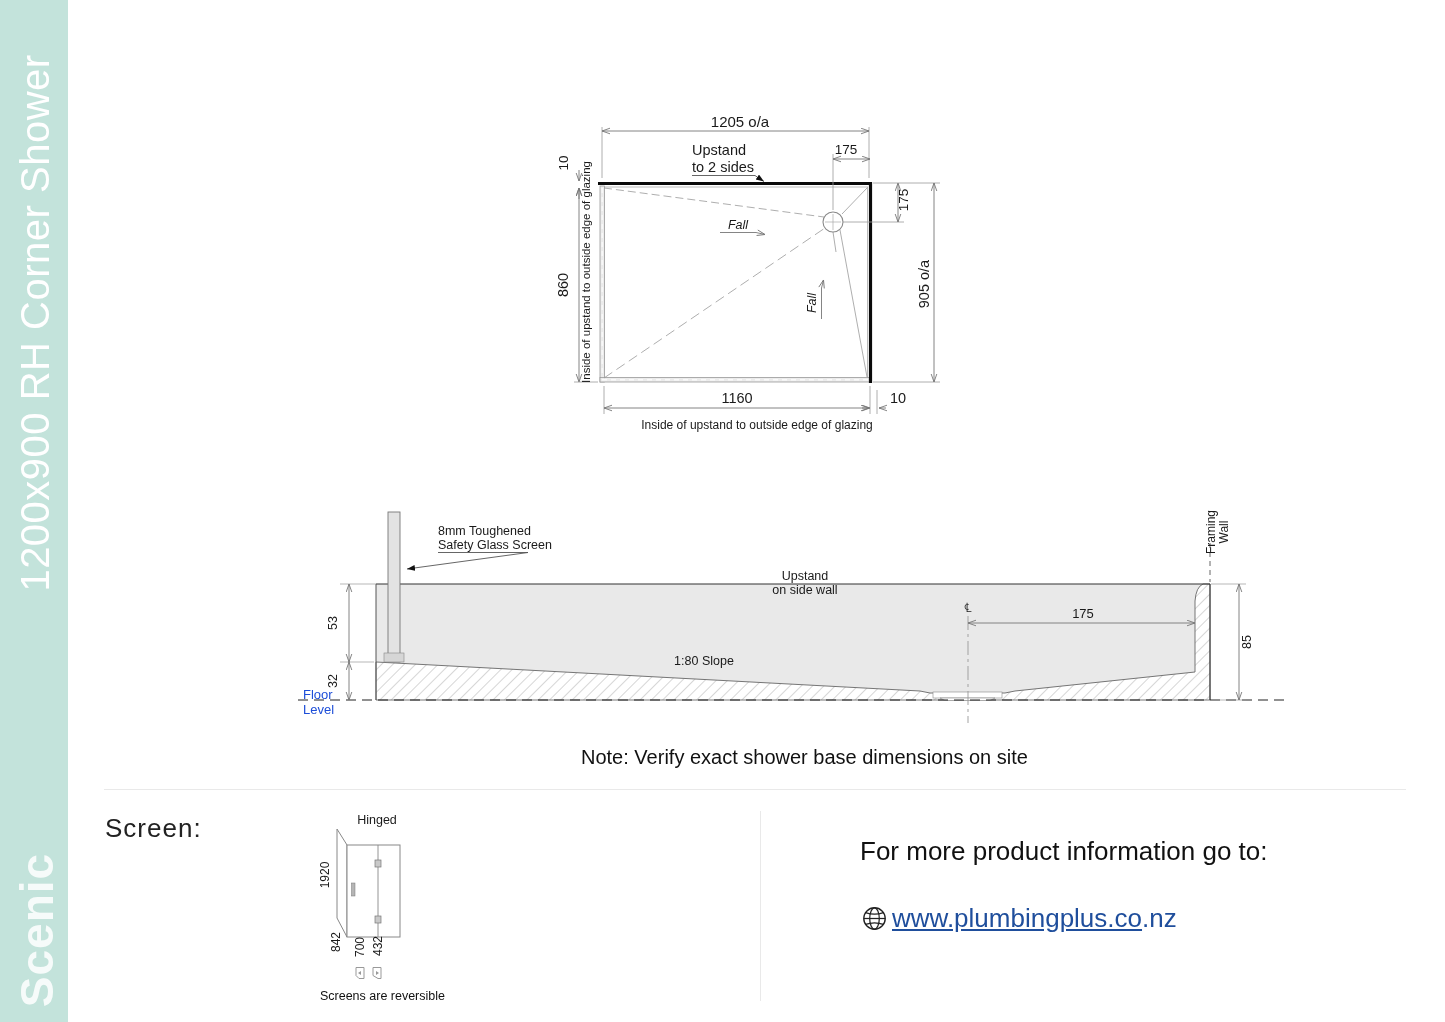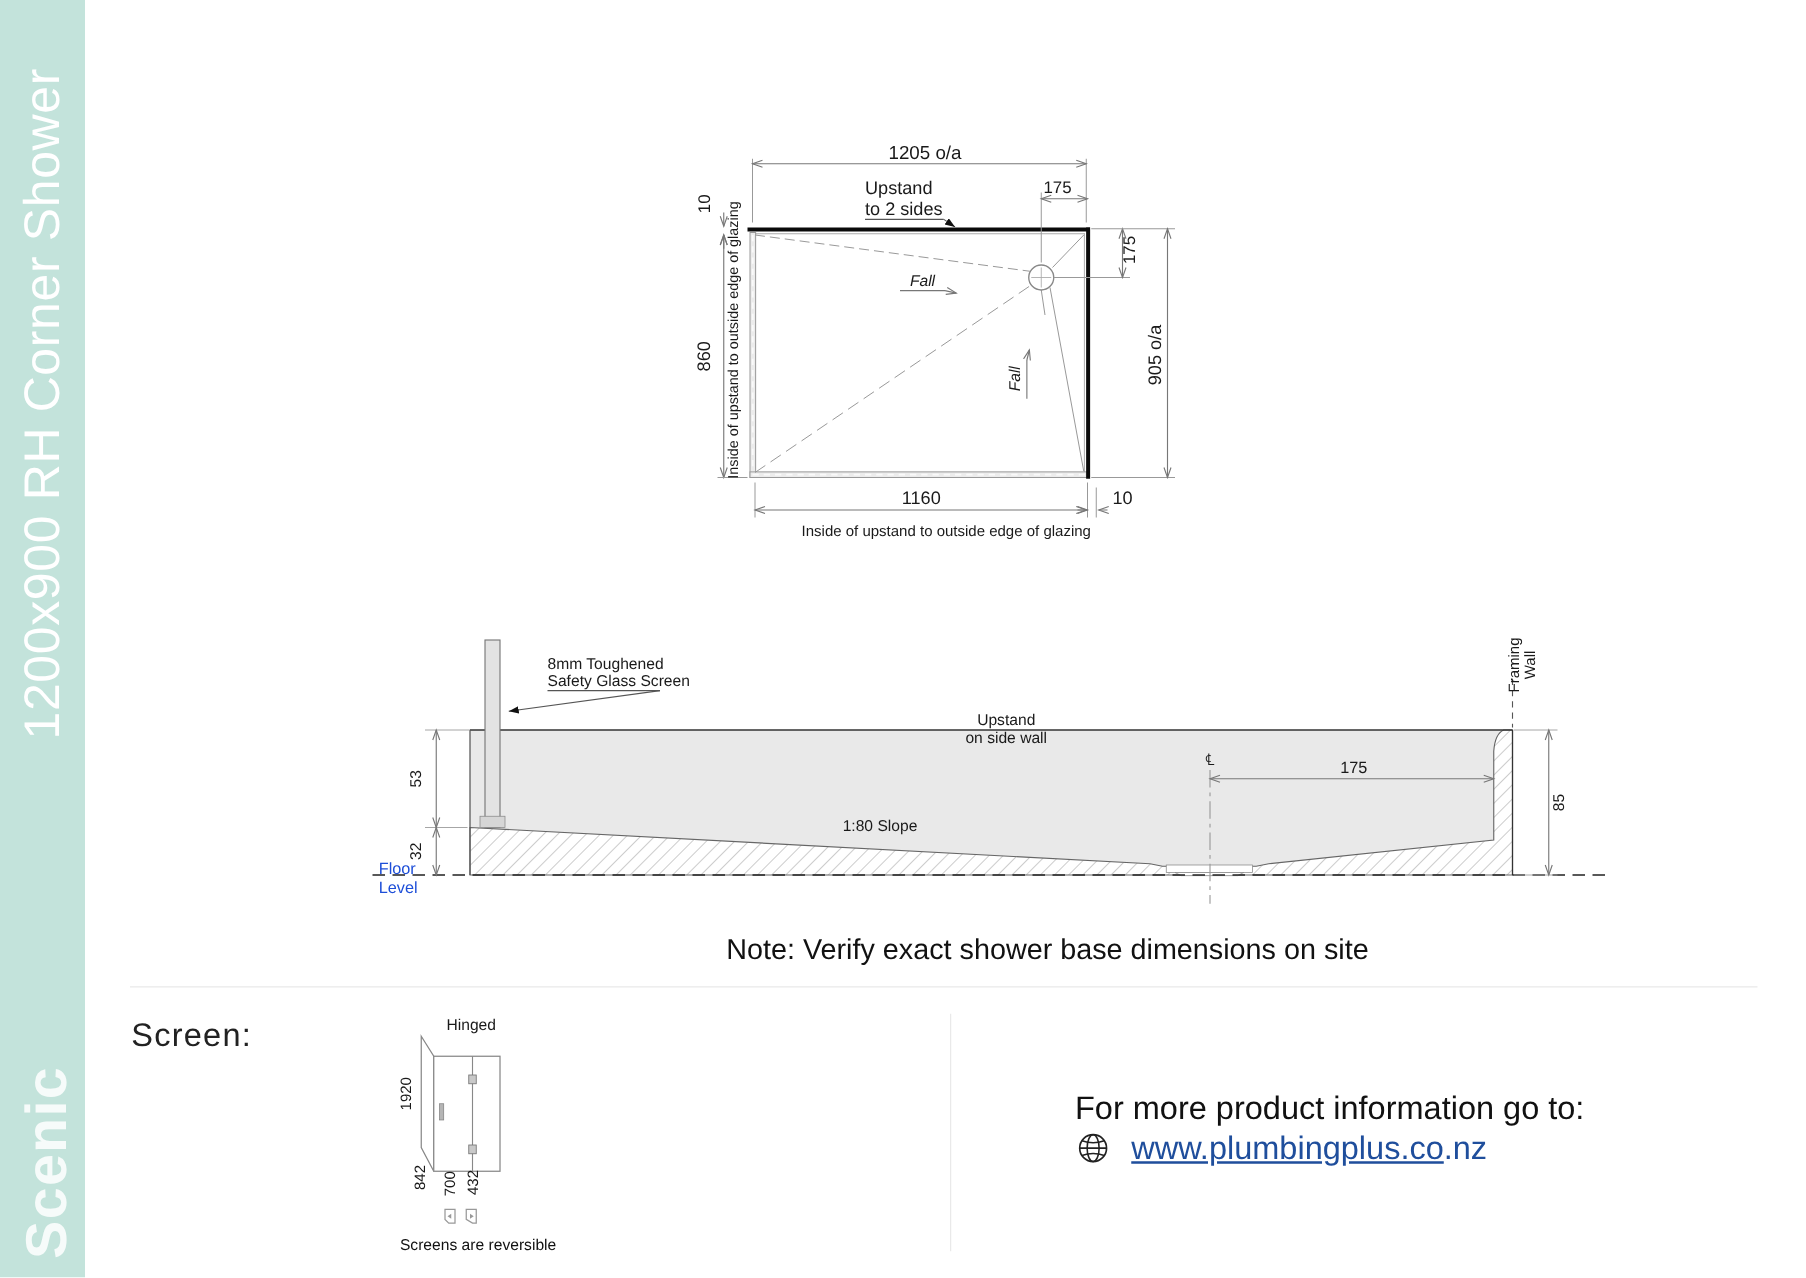--- a/index.html
+++ b/index.html
@@ -11,26 +11,26 @@
   .sidebar-title{position:absolute;left:35px;top:323px;transform:translate(-50%,-50%) rotate(-90deg);
         white-space:nowrap;font-size:40px;font-weight:400;letter-spacing:0.5px;color:#ffffff;}
   .brand-logo{position:absolute;left:37px;top:930px;transform:translate(-50%,-50%) rotate(-90deg);
         white-space:nowrap;font-size:46px;font-weight:800;letter-spacing:1px;color:rgba(255,255,255,0.85);}
 
   
   .abs{position:absolute;}
   svg text{font-family:"Liberation Sans",sans-serif;fill:#1a1a1a;}
 
   
-  .note{left:581px;top:746px;font-size:23px;color:#111;}
+  .note{left:581px;top:746px;font-size:20px;color:#111;}
   .screen-heading{left:105px;top:813px;font-size:26px;letter-spacing:1px;color:#222;text-align:right;}
   .divider-h{left:104px;top:789px;width:1302px;height:1px;background:#e9e9e9;}
   .divider-v{left:760px;top:811px;width:1px;height:190px;background:#e9e9e9;}
-  .info-line1{left:860px;top:871px;font-size:26px;color:#111;}
-  .info-line2{left:862px;top:903px;font-size:26px;display:flex;align-items:center;gap:18px;}
+  .info-line1{left:860px;top:836px;font-size:26px;color:#111;}
+  .info-line2{left:862px;top:903px;font-size:26px;display:flex;align-items:center;gap:5px;}
   .weblink{color:#1f4e9c;text-decoration:none;cursor:pointer;}
   .weblink .u{text-decoration:underline;}
   .floor-label{left:303px;top:688px;width:32px;font-size:13px;line-height:1.12;
         word-break:break-all;color:#1d4ed8;}
   .reversible-icons{left:354px;top:966px;display:flex;gap:5px;}
   .reversible-label{left:315px;top:989px;width:130px;text-align:right;font-size:12.5px;color:#111;}
 </style>
 </head>
 <body>
 

